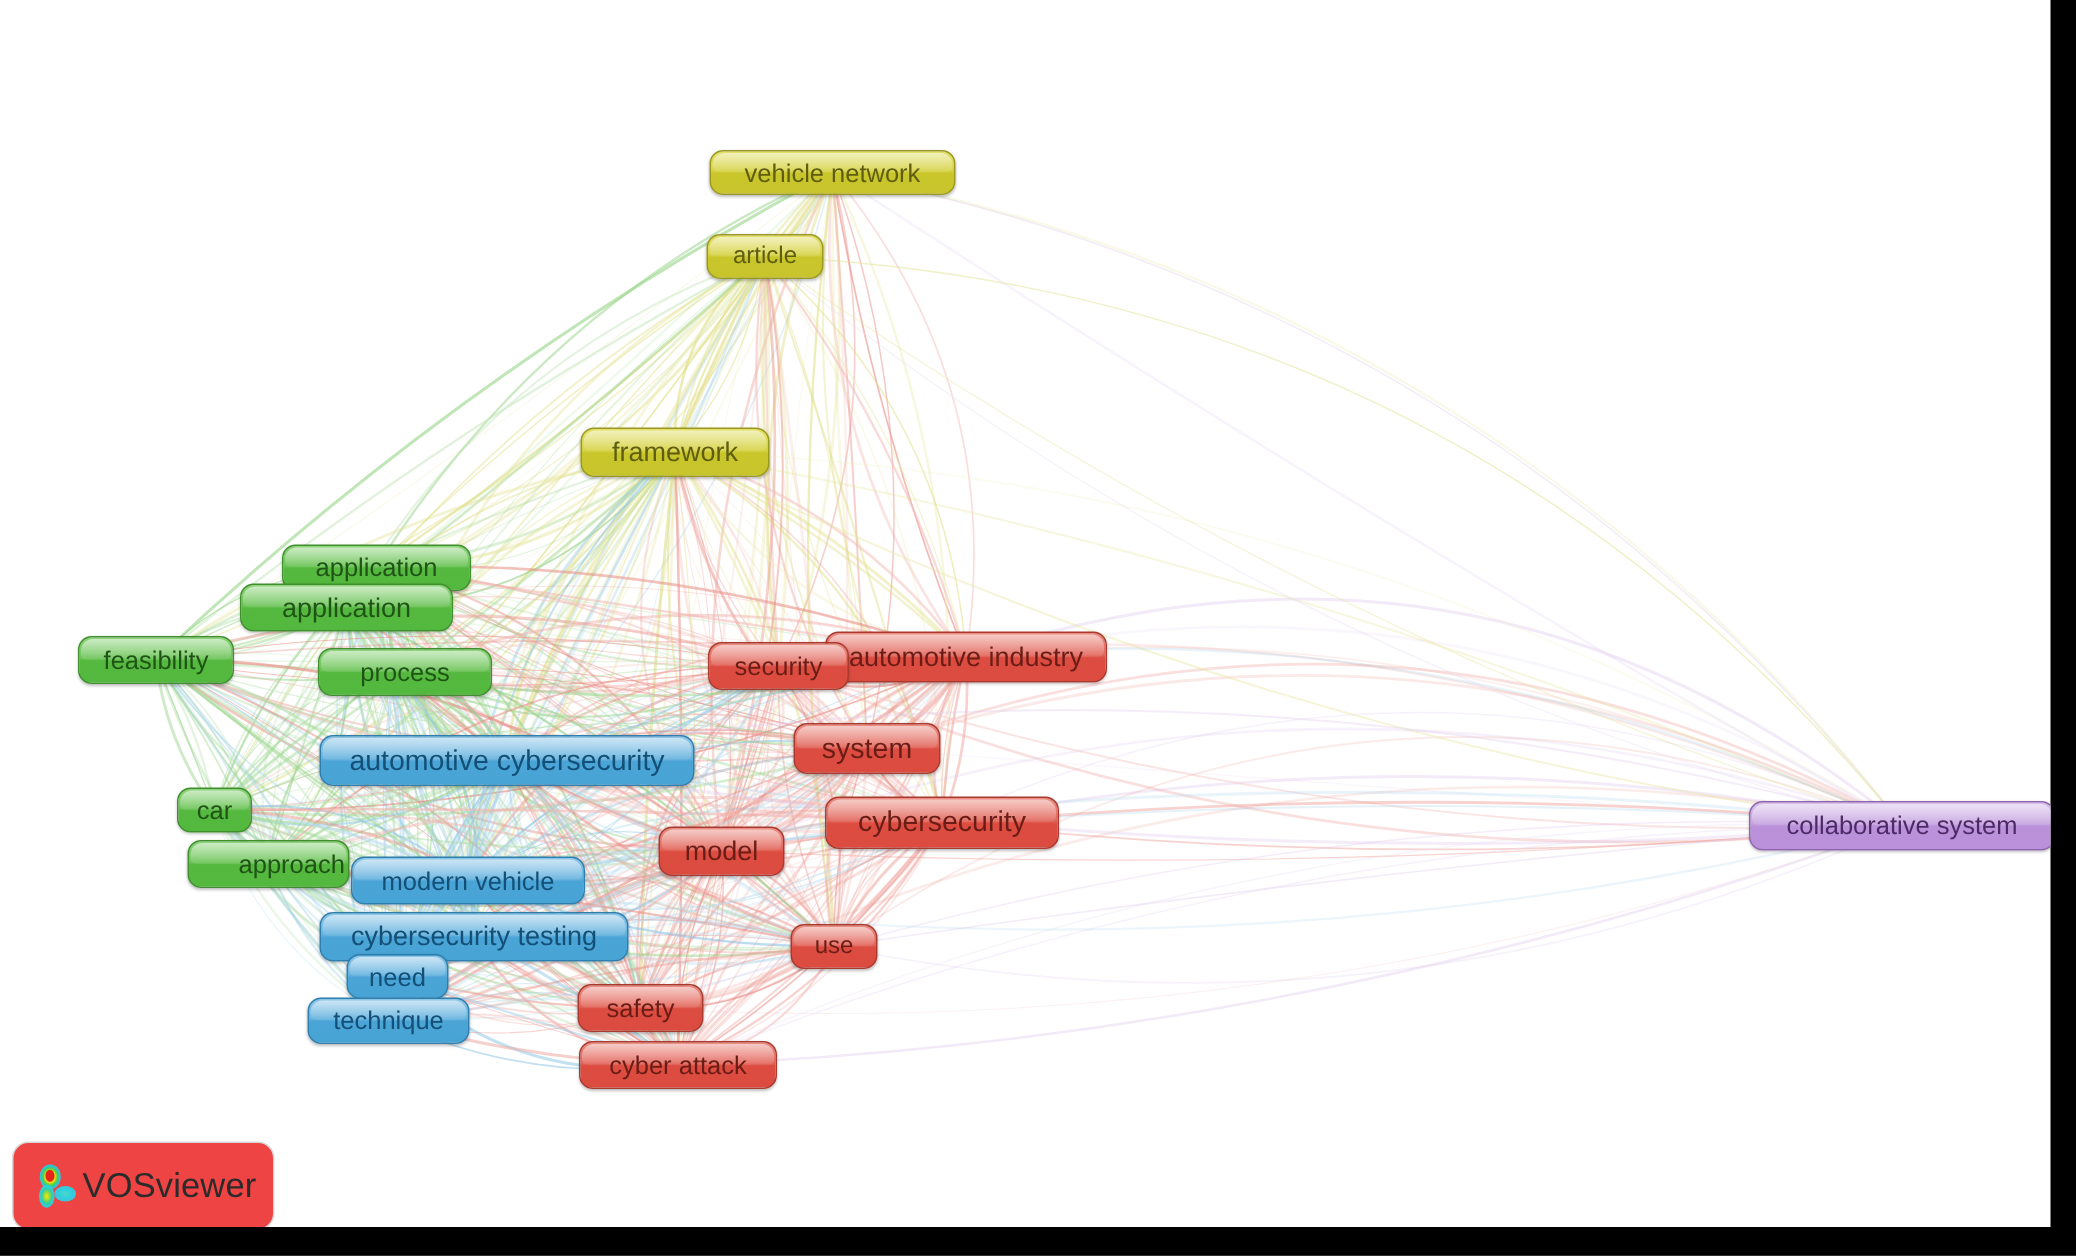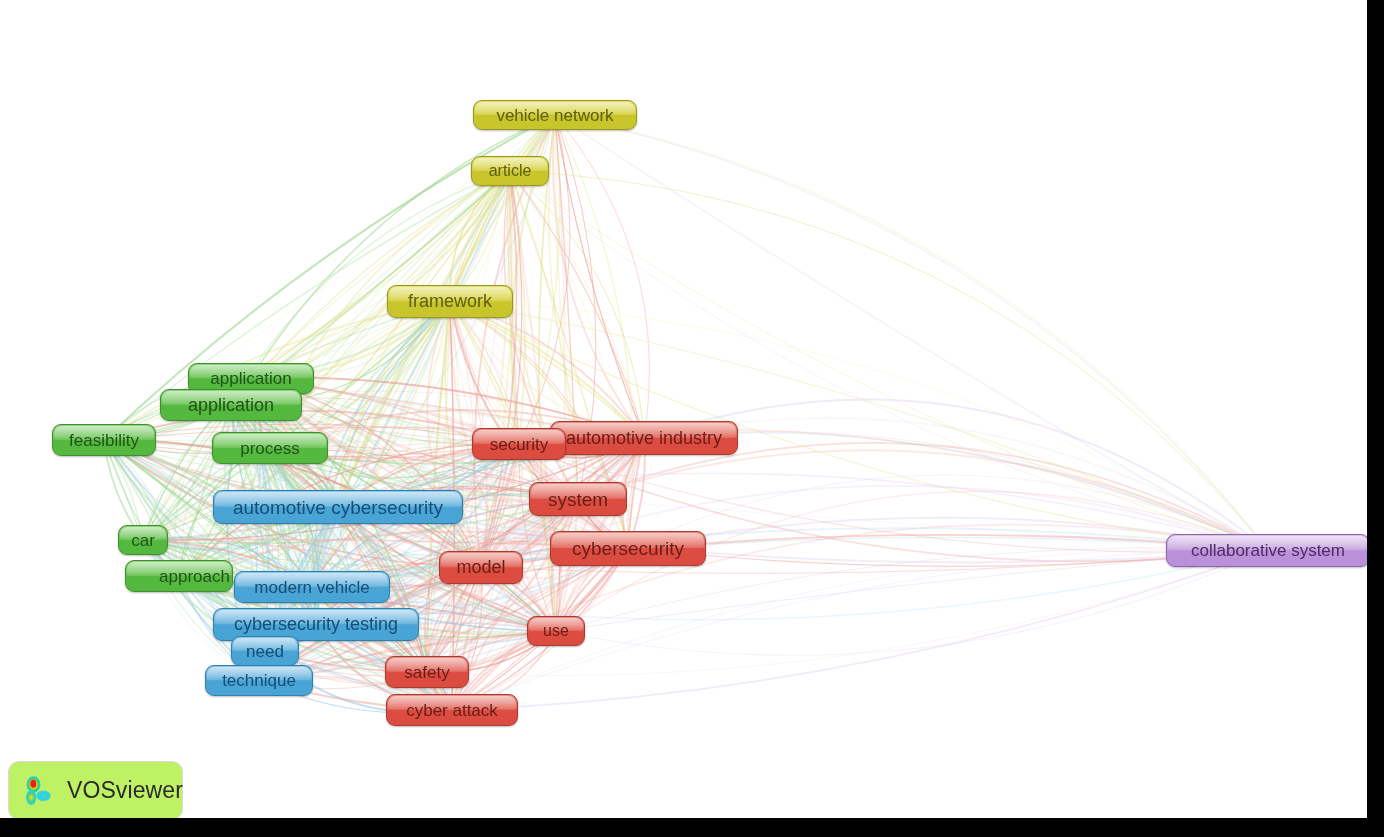--- a/index.html
+++ b/index.html
@@ -27,22 +27,22 @@
   .c-purple {background:linear-gradient(to bottom,#d9c0ea 0%,#c6a3e0 46%,#bb91da 52%,#ba90da 100%);
              border-color:#8d64ad;color:#4c2a66;}
 
   
   .node::before{content:"";position:absolute;left:1px;right:1px;top:1px;height:46%;
                 border-radius:8px 8px 4px 4px;
                 background:linear-gradient(to bottom,rgba(255,255,255,.55),rgba(255,255,255,.06));
                 pointer-events:none;z-index:1;}
 
   #vos-logo{position:absolute;left:8px;top:761px;width:175px;height:59px;
-            background:#bef264;border:1px solid #d8d8d8;border-radius:11px;
-            display:flex;align-items:center;gap:14px;padding:0 14px;box-sizing:border-box;}
+            background:#ef4444;border:1px solid #d8d8d8;border-radius:11px;
+            display:flex;align-items:center;gap:2px;padding:0 14px;box-sizing:border-box;}
   #vos-logo .wordmark{font-size:23px;color:#2b2b2b;letter-spacing:.1px;}
   #vos-logo .glyph{width:30px;height:32px;flex:0 0 auto;}
 </style>
 </head>
 <body>
 
 <div id="stage">
   <div id="canvas">
     <svg id="edges" viewBox="0 0 1367 818" xmlns="http://www.w3.org/2000/svg">
         <path d="M 555 115 Q 540.3272770246491 149.28977618052159 510 171" fill="none" stroke="rgb(226,224,140)" stroke-width="0.63" stroke-opacity="0.202" stroke-linecap="round"></path>

